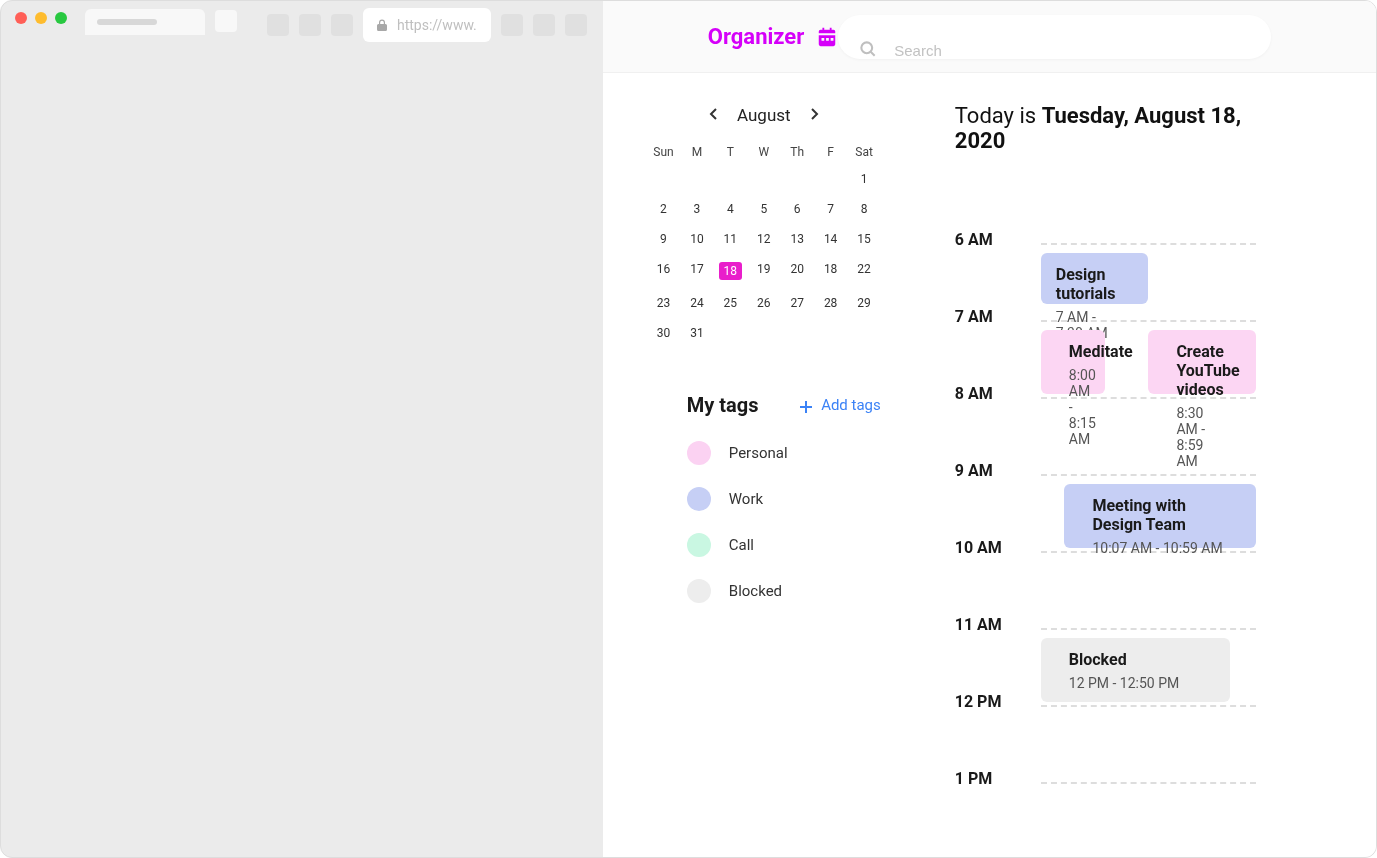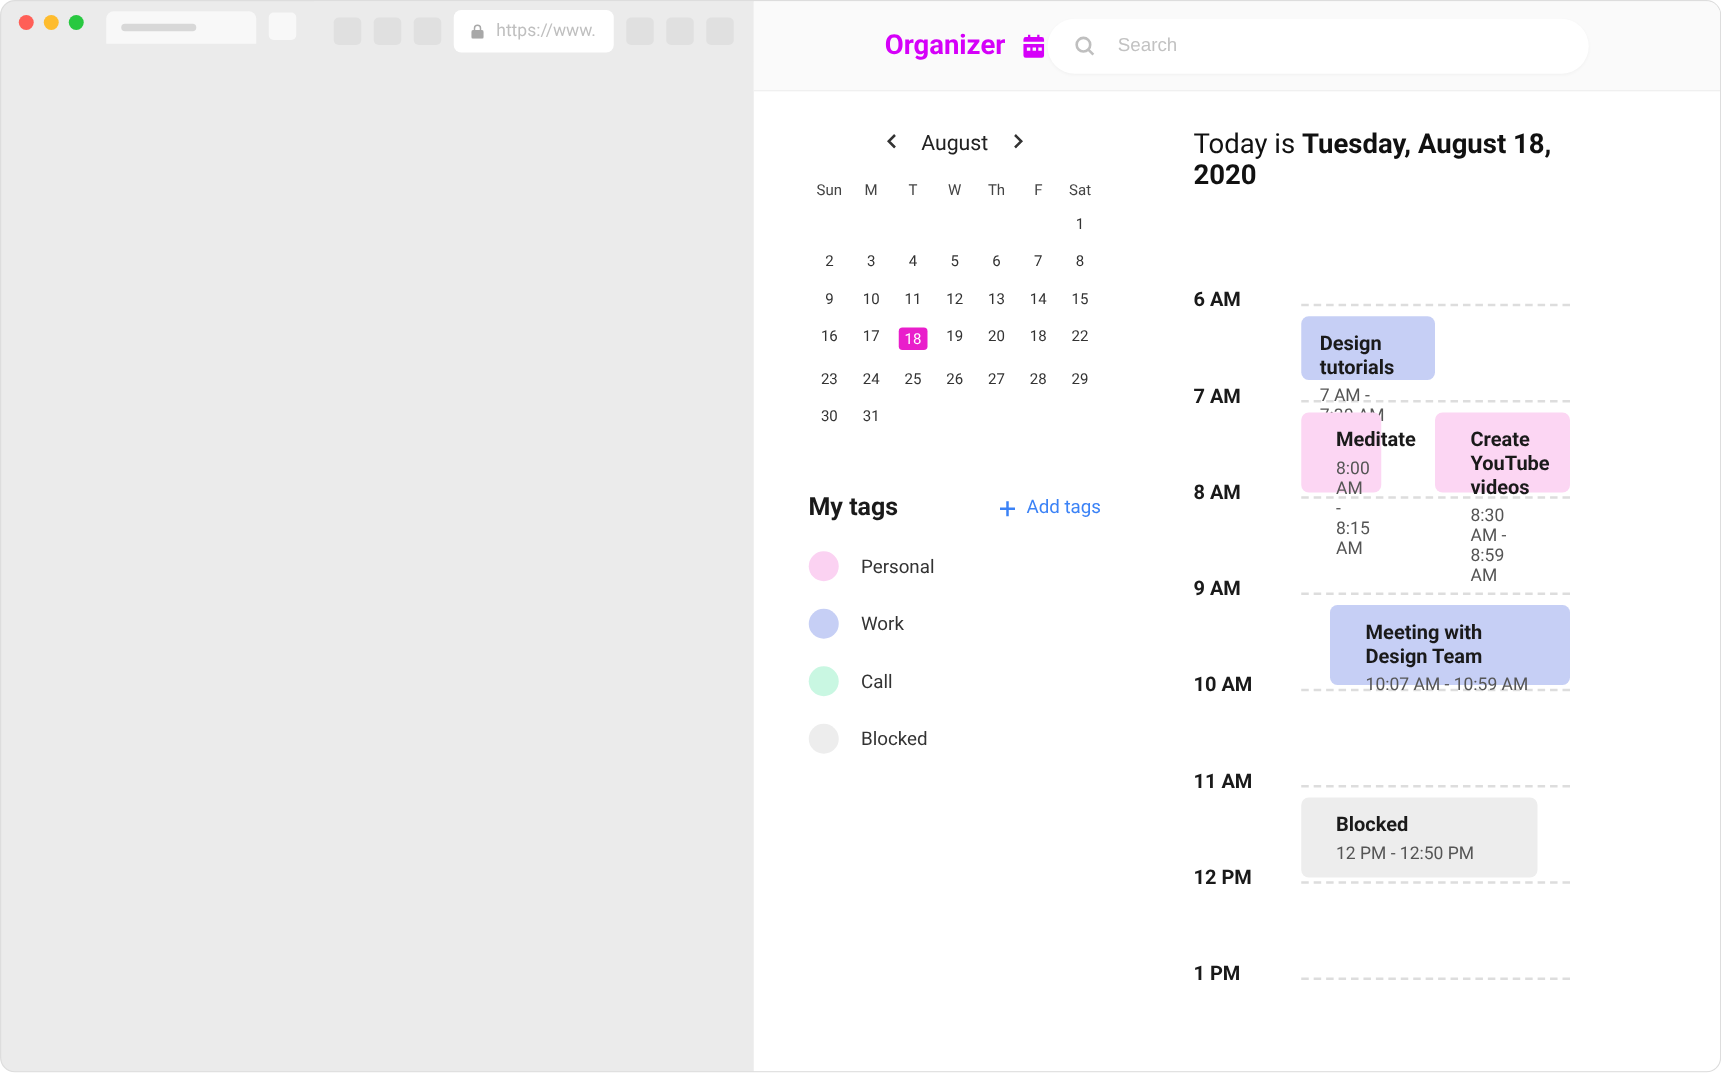--- a/index.html
+++ b/index.html
@@ -69,21 +69,21 @@
   border-bottom: 1px solid #f0f0f0;
 }
 .brand { display: flex; align-items: center; gap: 12px; }
 .brand-name { color: #d500f9; font-weight: 700; font-size: 22px; }
 .brand-icon { color: #d500f9; }
 .search-wrap {
   margin-left: auto;
   width: 480px; height: 44px;
   background: #fff;
   border-radius: 22px;
-  display: flex; align-items: center;
+  display: flex; align-items: flex-end;
   padding: 0 20px;
   box-shadow: 0 1px 3px rgba(0,0,0,0.04);
 }
 .search-ic { color: #bfbfbf; margin-right: 16px; }
 .search-input {
   border: none; outline: none; flex: 1;
   font-size: 15px; color: #666; background: transparent;
 }
 .search-input::placeholder { color: #c2c2c2; }
 
@@ -112,21 +112,21 @@
 }
 .mc-dow { font-size: 12px; color: #444; }
 .mc-day { font-size: 12px; color: #333; padding: 3px 0; cursor: pointer; }
 .mc-day.sel span {
   background: #e91ecb;
   color: #fff;
   border-radius: 3px;
   padding: 2px 5px;
   display: inline-block;
 }
-.tags-sec { margin-top: 50px; }
+.tags-sec { margin-top: 50px; margin-left: 40px; }
 .tags-head { display: flex; align-items: center; margin-bottom: 24px; }
 .tags-title { font-size: 20px; font-weight: 700; color: #1a1a1a; }
 .add-tags {
   margin-left: auto;
   display: flex; align-items: flex-end; gap: 8px;
   color: #3b82f6; font-size: 15px; cursor: pointer;
 }
 .tag-row {
   display: flex; align-items: center; gap: 18px;
   margin-bottom: 22px;

